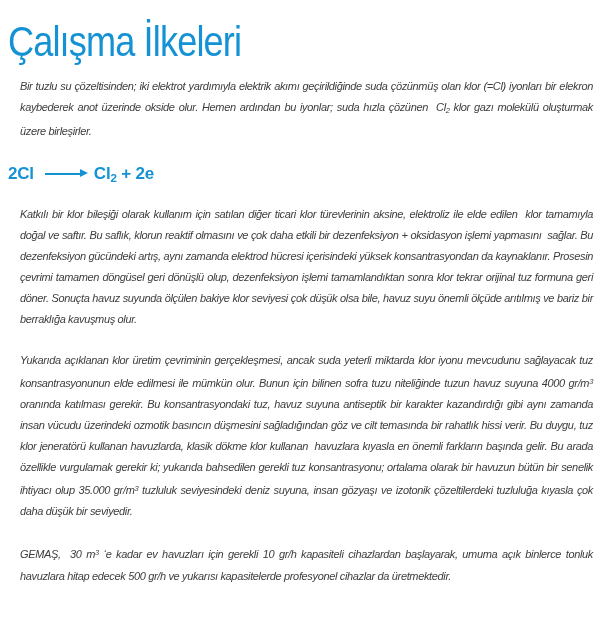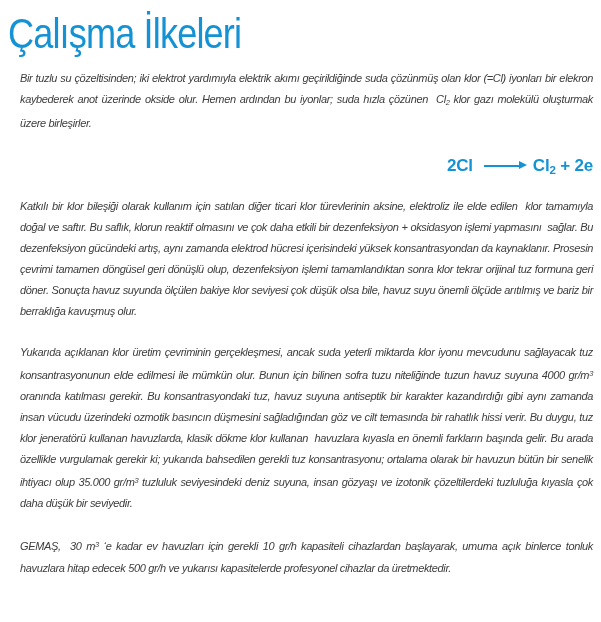--- a/index.html
+++ b/index.html
@@ -12,21 +12,21 @@
   body{
     width:601px;
     height:622px;
     background:var(--bg);
     font-family:"Liberation Sans","DejaVu Sans",sans-serif;
     overflow:hidden;
   }
   .page{
     width:601px;
     height:438px;
-    padding:4px 8px;
+    padding:12px 8px;
   }
   .page-title{
     display:inline-block;
     margin:6px 0 10px 0;
     color:var(--accent);
     font-size:42px;
     font-weight:normal;
     letter-spacing:-1px;
     line-height:48px;
     transform:scale(0.86,1);
@@ -41,21 +41,21 @@
     letter-spacing:-0.35px;
     text-align:justify;
     white-space:pre-wrap;
     font-style:italic;
   }
   .formula{
     margin:6px 0 14px 0;
     color:var(--accent);
     font-size:17px;
     line-height:24px;
-    text-align:right;
+    text-align:left;
     font-weight:bold;
     letter-spacing:-0.2px;
   }
   .seg-sub{
     font-size:0.68em;
     vertical-align:-0.25em;
   }
   .seg-sup{
     font-size:0.68em;
     vertical-align:0.45em;

